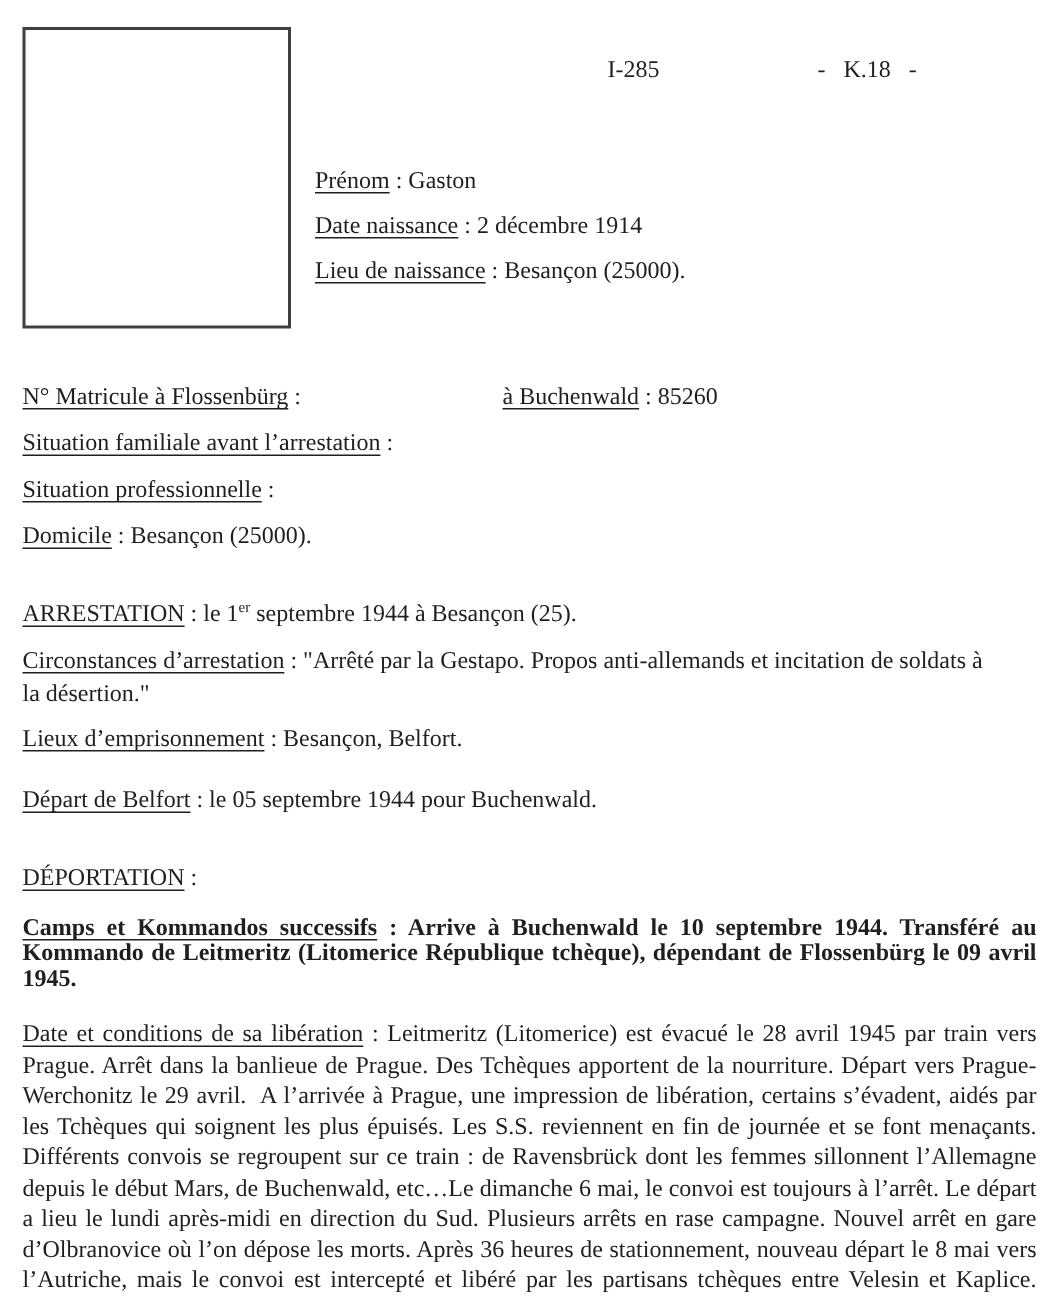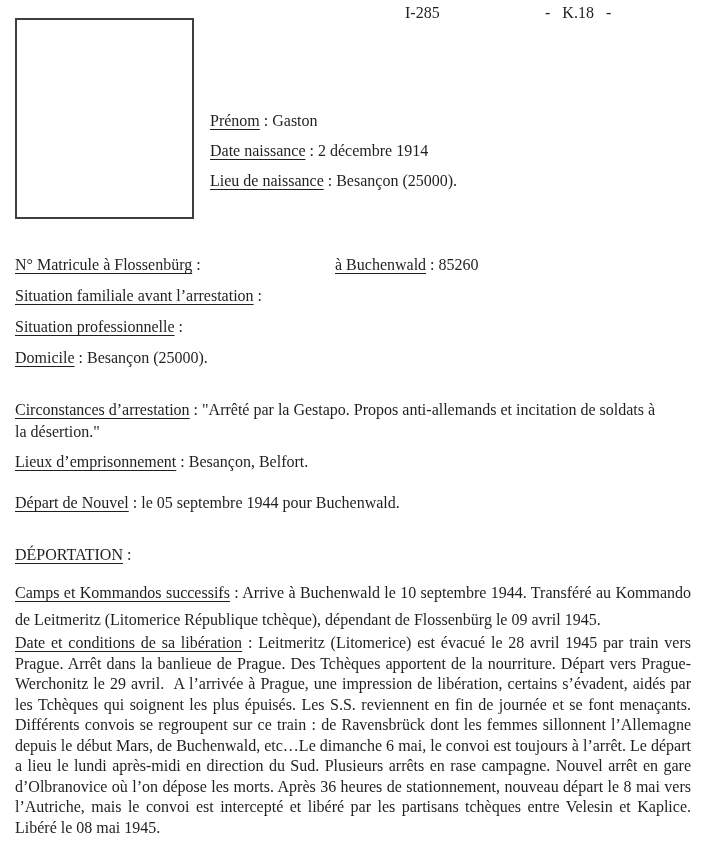--- a/index.html
+++ b/index.html
@@ -21,21 +21,21 @@
     position: absolute;
     left: 15px;
     top: 18px;
     width: 175px;
     height: 197px;
     border: 2px solid #3f3f3f;
     background: #ffffff;
   }
   .doc-ref {
     position: absolute;
-    top: 4px;
+    top: 38px;
     white-space: pre;
   }
   .doc-ref-left { left: 405px; }
   .doc-ref-right { left: 545px; }
 
   .identity {
     position: absolute;
     left: 210px;
     top: 111px;
     width: 480px;
@@ -73,22 +73,24 @@
   }
   .para-circonstances {
     max-width: 642px;
     line-height: 22px;
     margin-bottom: 8px;
   }
   .row-lieux  { margin-bottom: 20px; }
   .row-depart { margin-bottom: 31px; }
   .row-deportation { margin-bottom: 14px; }
   .para-camps {
-    line-height: 27px;
+    line-height: 17px;
     text-align: justify;
+    margin-bottom: 19px;
+    font-weight: bold;
   }
   .para-liberation {
     line-height: 20.5px;
     text-align: justify;
   }
 </style>
 </head>
 <body>
 
 <div class="page">
@@ -110,26 +112,27 @@
       <span class="lbl">N° Matricule à Flossenbürg</span><span class="val"> :</span>
       <span class="buchenwald-group"><span class="lbl">à Buchenwald</span><span class="val"> : 85260</span></span>
     </div>
 
     <div class="line row-sitfam"><span class="lbl">Situation familiale avant l’arrestation</span><span class="val"> :</span></div>
 
     <div class="line row-sitpro"><span class="lbl">Situation professionnelle</span><span class="val"> :</span></div>
 
     <div class="line row-domicile"><span class="lbl">Domicile</span><span class="val"> : Besançon (25000).</span></div>
 
+    <div class="line row-arrestation"><span class="lbl">ARRESTATION</span><span class="val"> : le 1</span><sup>er</sup><span class="val"> septembre 1944 à Besançon (25).</span></div>
 
     <p class="para para-circonstances"><span class="lbl">Circonstances d’arrestation</span><span class="val"> : "Arrêté par la Gestapo. Propos anti-allemands et incitation de soldats à la désertion."</span></p>
 
     <div class="line row-lieux"><span class="lbl">Lieux d’emprisonnement</span><span class="val"> : Besançon, Belfort.</span></div>
 
-    <div class="line row-depart"><span class="lbl">Départ de Nouvel</span><span class="val"> : le 05 septembre 1944 pour Buchenwald.</span></div>
+    <div class="line row-depart"><span class="lbl">Départ de Belfort</span><span class="val"> : le 05 septembre 1944 pour Buchenwald.</span></div>
 
     <div class="line row-deportation"><span class="lbl">DÉPORTATION</span><span class="val"> :</span></div>
 
     <p class="para para-camps"><span class="lbl">Camps et Kommandos successifs</span><span class="val"> : Arrive à Buchenwald le 10 septembre 1944. Transféré au Kommando de Leitmeritz (Litomerice République tchèque), dépendant de Flossenbürg le 09 avril 1945.</span></p>
 
     <p class="para para-liberation"><span class="lbl">Date et conditions de sa libération</span><span class="val"> : Leitmeritz (Litomerice) est évacué le 28 avril 1945 par train vers Prague. Arrêt dans la banlieue de Prague. Des Tchèques apportent de la nourriture. Départ vers Prague-Werchonitz le 29 avril.  A l’arrivée à Prague, une impression de libération, certains s’évadent, aidés par les Tchèques qui soignent les plus épuisés. Les S.S. reviennent en fin de journée et se font menaçants. Différents convois se regroupent sur ce train : de Ravensbrück dont les femmes sillonnent l’Allemagne depuis le début Mars, de Buchenwald, etc…Le dimanche 6 mai, le convoi est toujours à l’arrêt. Le départ a lieu le lundi après-midi en direction du Sud. Plusieurs arrêts en rase campagne. Nouvel arrêt en gare d’Olbranovice où l’on dépose les morts. Après 36 heures de stationnement, nouveau départ le 8 mai vers l’Autriche, mais le convoi est intercepté et libéré par les partisans tchèques entre Velesin et Kaplice. Libéré le 08 mai 1945.</span></p>
 
   </div>
 </div>
 

